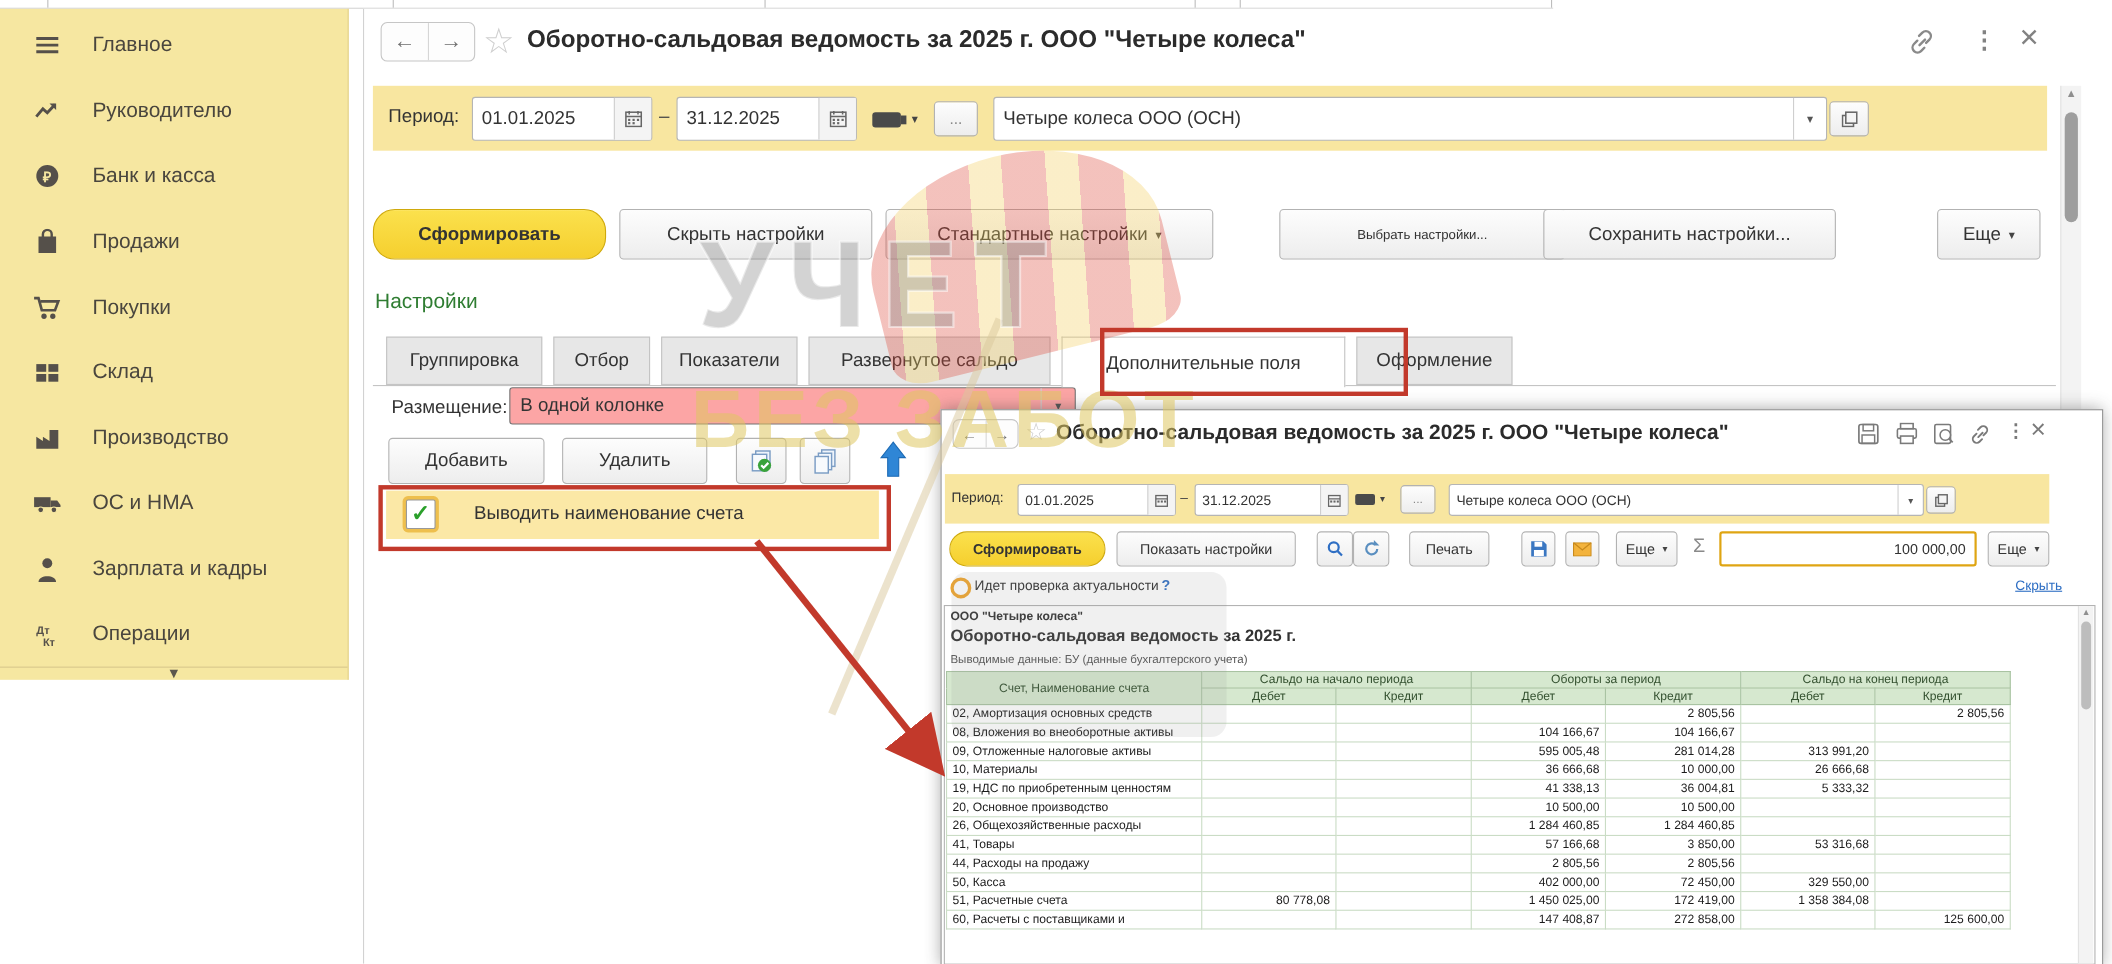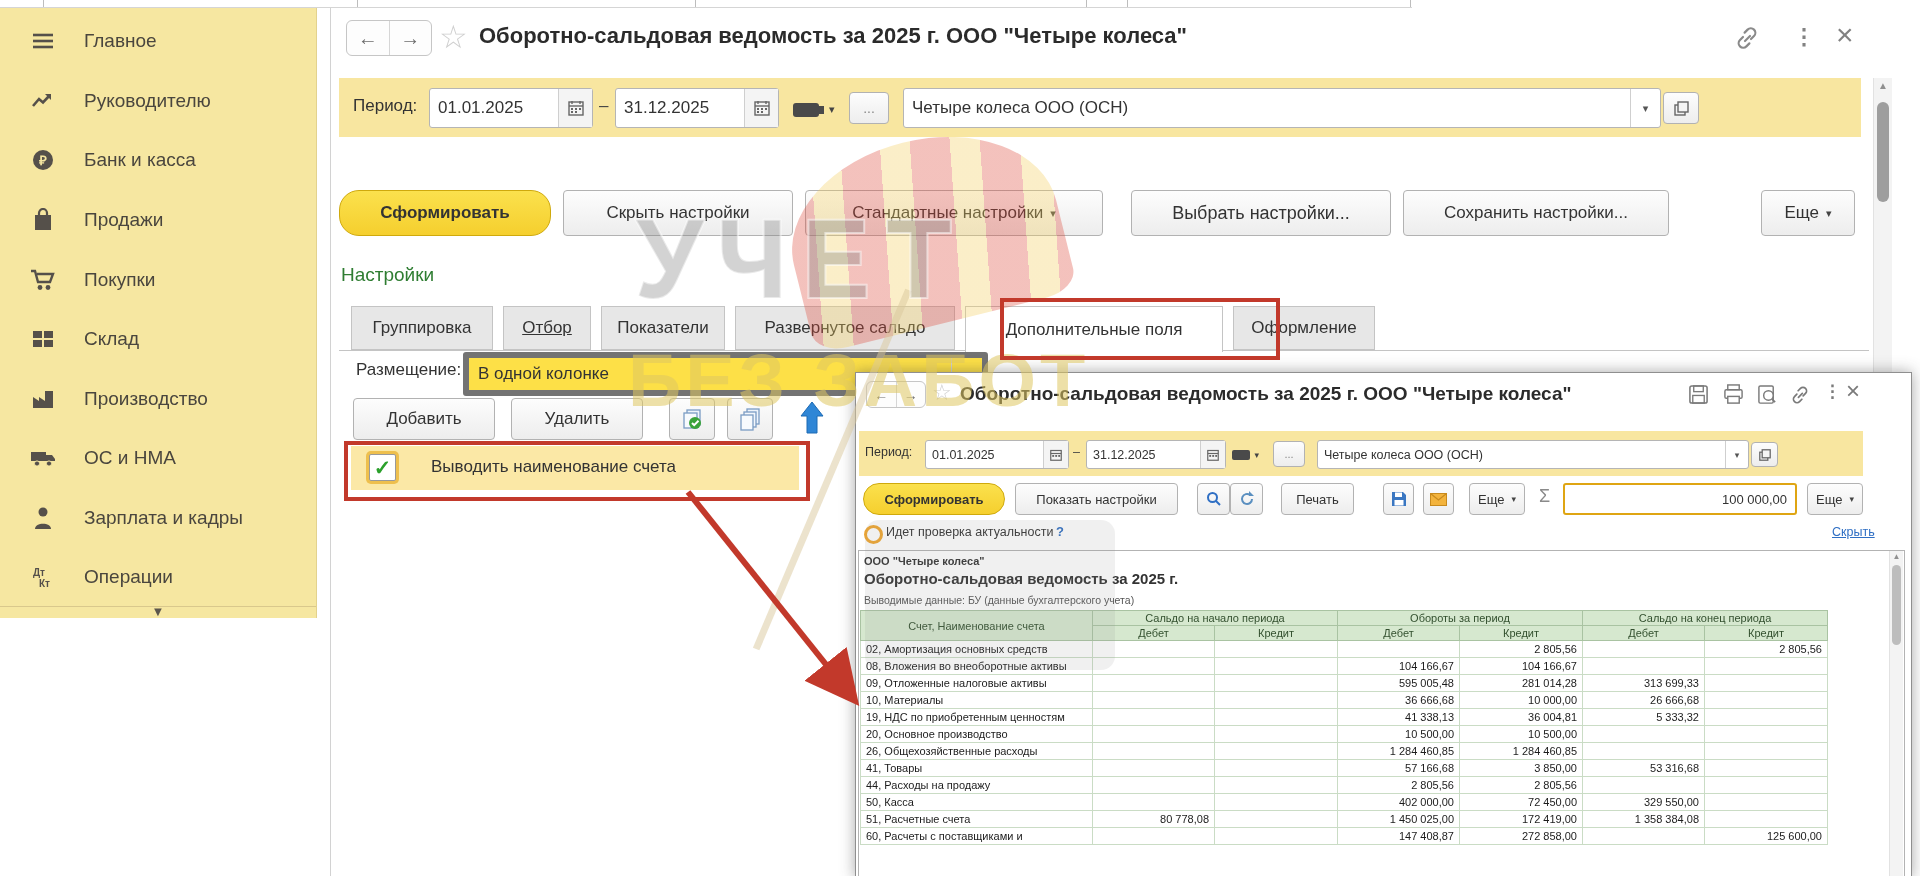--- a/index.html
+++ b/index.html
@@ -30,21 +30,21 @@
   .ddseg{margin-left:auto;border-left:1px solid #cfcfcf;display:flex;align-items:center;justify-content:center;height:100%;color:#555;}
   .btn{display:flex;align-items:center;justify-content:center;background:linear-gradient(#fdfdfd,#ededed);
        border:1px solid #b2b2b2;border-radius:4px;color:#333;cursor:pointer;white-space:nowrap;}
   .btn.yellow{background:linear-gradient(#fbe14d,#f5cf2e);border-color:#cfa90c;font-weight:bold;border-radius:20px;}
   .btn .dd{margin-left:7px;font-size:11px;color:#444;}
   .greenhead{color:#2f7d32;}
   .tab{position:absolute;top:0;height:44px;display:flex;align-items:center;justify-content:center;
        background:#e7e7e7;border:1px solid #c4c4c4;font-size:17px;cursor:pointer;box-sizing:border-box;}
   .tab.active{background:#fff;height:46px;border-bottom:none;z-index:4;}
   #tabline{left:8px;top:342px;width:1530px;height:1px;background:#c4c4c4;}
-  .combo{background:#fde047;border:6px solid #737373;border-radius:3px;display:flex;align-items:center;}
+  .combo{background:#fca5a5;border:1px solid #737373;border-radius:3px;display:flex;align-items:center;}
   .chkrow{background:#fbe8a6;}
   .chkbox{background:#fff;border:1px solid #999;box-shadow:0 0 0 3px #eebf4d;border-radius:2px;display:flex;align-items:center;justify-content:center;}
   
   .sb-track{background:#f3f3f3;border-left:1px solid #e2e2e2;}
   .sb-thumb{position:absolute;background:#9e9e9e;border-radius:6px;}
   .sb-arrow{position:absolute;color:#8f8f8f;text-align:center;}
   
   #w2{left:855px;top:372px;width:1055px;height:504px;background:#fff;border:1px solid #8f8f8f;
       box-shadow:0 0 14px rgba(60,60,60,.45);z-index:20;}
   #w2 .wtitle{font-size:19px;}
@@ -264,32 +264,32 @@
         <rect x="4" y="1" width="10" height="10" fill="#f4f4f4" stroke="#666" stroke-width="1.4"></rect>
       </svg>
   </div>
 
   <div class="abs btn yellow" style="left:8px;top:182px;width:210px;height:44px;font-size:17px">Сформировать</div>
   <div class="abs btn" style="left:232px;top:182px;width:228px;height:44px;font-size:17px">Скрыть настройки</div>
   <div class="abs btn" style="left:474px;top:182px;width:296px;height:44px;font-size:17px">
     <span>Стандартные настройки</span>
       <span class="dd">▾</span>
   </div>
-  <div class="abs btn" style="left:800px;top:182px;width:258px;height:44px;font-size:18px">Выбрать настройки...</div>
+  <div class="abs btn" style="left:832px;top:182px;width:258px;height:44px;font-size:12px">Выбрать настройки...</div>
   <div class="abs btn" style="left:1072px;top:182px;width:264px;height:44px;font-size:17px">Сохранить настройки...</div>
   <div class="abs btn" style="left:1430px;top:182px;width:92px;height:44px;font-size:17px">
     <span>Еще</span>
       <span class="dd">▾</span>
   </div>
 
   <div class="abs greenhead" style="left:10px;top:256px;font-size:19px">Настройки</div>
 
   <div class="abs" style="left:20px;top:298px;height:46px" id="tabs-holder">
       <div class="tab" style="left: 0px; width: 142px;">Группировка</div>
-      <div class="tab" style="left: 152px; width: 88px; text-decoration: underline;">Отбор</div>
+      <div class="tab" style="left: 152px; width: 88px;">Отбор</div>
       <div class="tab" style="left: 250px; width: 124px;">Показатели</div>
       <div class="tab" style="left: 384px; width: 220px;">Развернутое сальдо</div>
       <div class="tab active" style="left: 614px; width: 258px;">Дополнительные поля</div>
       <div class="tab" style="left: 882px; width: 142px;">Оформление</div>
     </div>
   <div id="tabline" class="abs"></div>
 
   <div class="abs" style="left:25px;top:352px;font-size:17px">Размещение:</div>
   <div class="abs combo" style="left:132px;top:344px;width:513px;height:32px;font-size:17px">
     <span class="txt" style="padding-left:9px">В одной колонке</span>
@@ -507,21 +507,21 @@
               <td class="num">104 166,67</td>
               <td class="num"></td>
               <td class="num"></td>
             </tr>
             <tr>
               <td class="acc">09, Отложенные налоговые активы</td>
               <td class="num"></td>
               <td class="num"></td>
               <td class="num">595 005,48</td>
               <td class="num">281 014,28</td>
-              <td class="num">313 699,33</td>
+              <td class="num">313 991,20</td>
               <td class="num"></td>
             </tr>
             <tr>
               <td class="acc">10, Материалы</td>
               <td class="num"></td>
               <td class="num"></td>
               <td class="num">36 666,68</td>
               <td class="num">10 000,00</td>
               <td class="num">26 666,68</td>
               <td class="num"></td>

